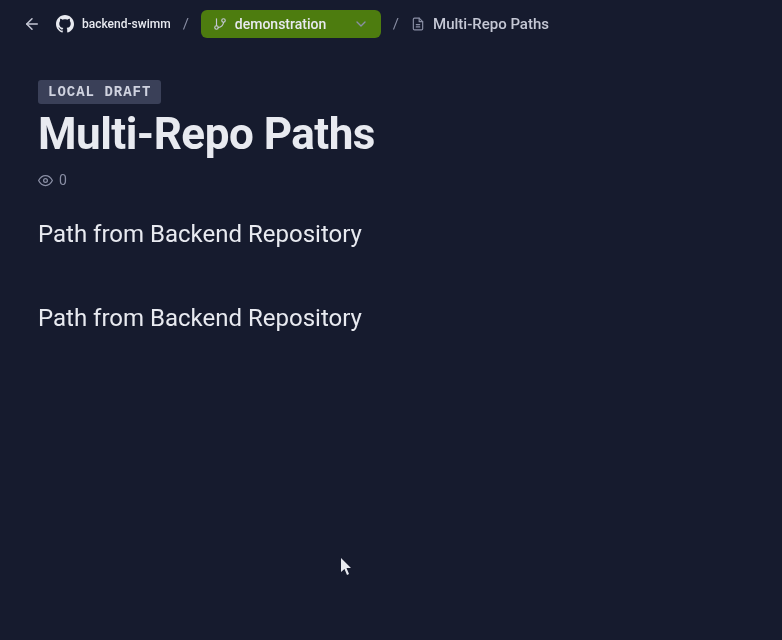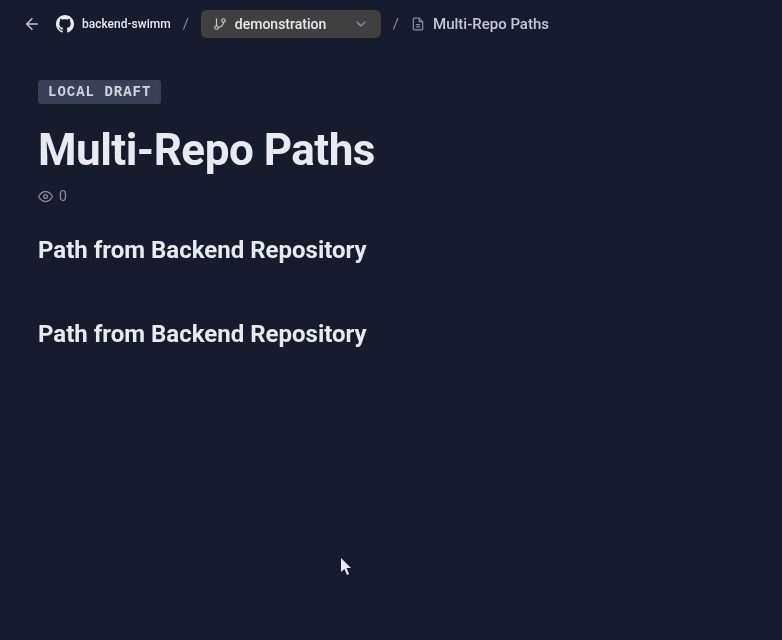--- a/index.html
+++ b/index.html
@@ -48,21 +48,21 @@
       font-size: 12px;
       font-weight: 500;
     }
     .separator {
       color: #8a8fa5;
       font-size: 15px;
     }
     .branch-selector {
       display: flex;
       align-items: center;
-      background-color: #404040;
+      background-color: #4d7c0f;
       border-radius: 6px;
       padding: 6px 12px;
       gap: 3px;
       cursor: pointer;
       min-width: 180px;
       justify-content: space-between;
     }
     .branch-left {
       display: flex;
       align-items: center;
@@ -104,21 +104,21 @@
     .badge {
       display: inline-block;
       background-color: #3a4058;
       color: #d0d3e0;
       font-family: 'Courier New', monospace;
       font-size: 14px;
       font-weight: 600;
       letter-spacing: 1px;
       padding: 4px 10px;
       border-radius: 3px;
-      margin-bottom: 20px;
+      margin-bottom: 4px;
     }
     .title {
       color: #e8eaf0;
       font-size: 44px;
       font-weight: 700;
       margin-bottom: 12px;
       letter-spacing: -0.5px;
     }
     .views {
       display: flex;
@@ -128,21 +128,21 @@
       font-size: 14px;
       margin-bottom: 32px;
     }
     .eye-icon {
       display: flex;
       align-items: center;
     }
     .section-heading {
       color: #e8eaf0;
       font-size: 24px;
-      font-weight: 700;
+      font-weight: 400;
       margin-bottom: 56px;
     }
     .cursor {
       position: absolute;
       left: 341px;
       top: 558px;
       pointer-events: none;
     }
   </style>
 </head>

